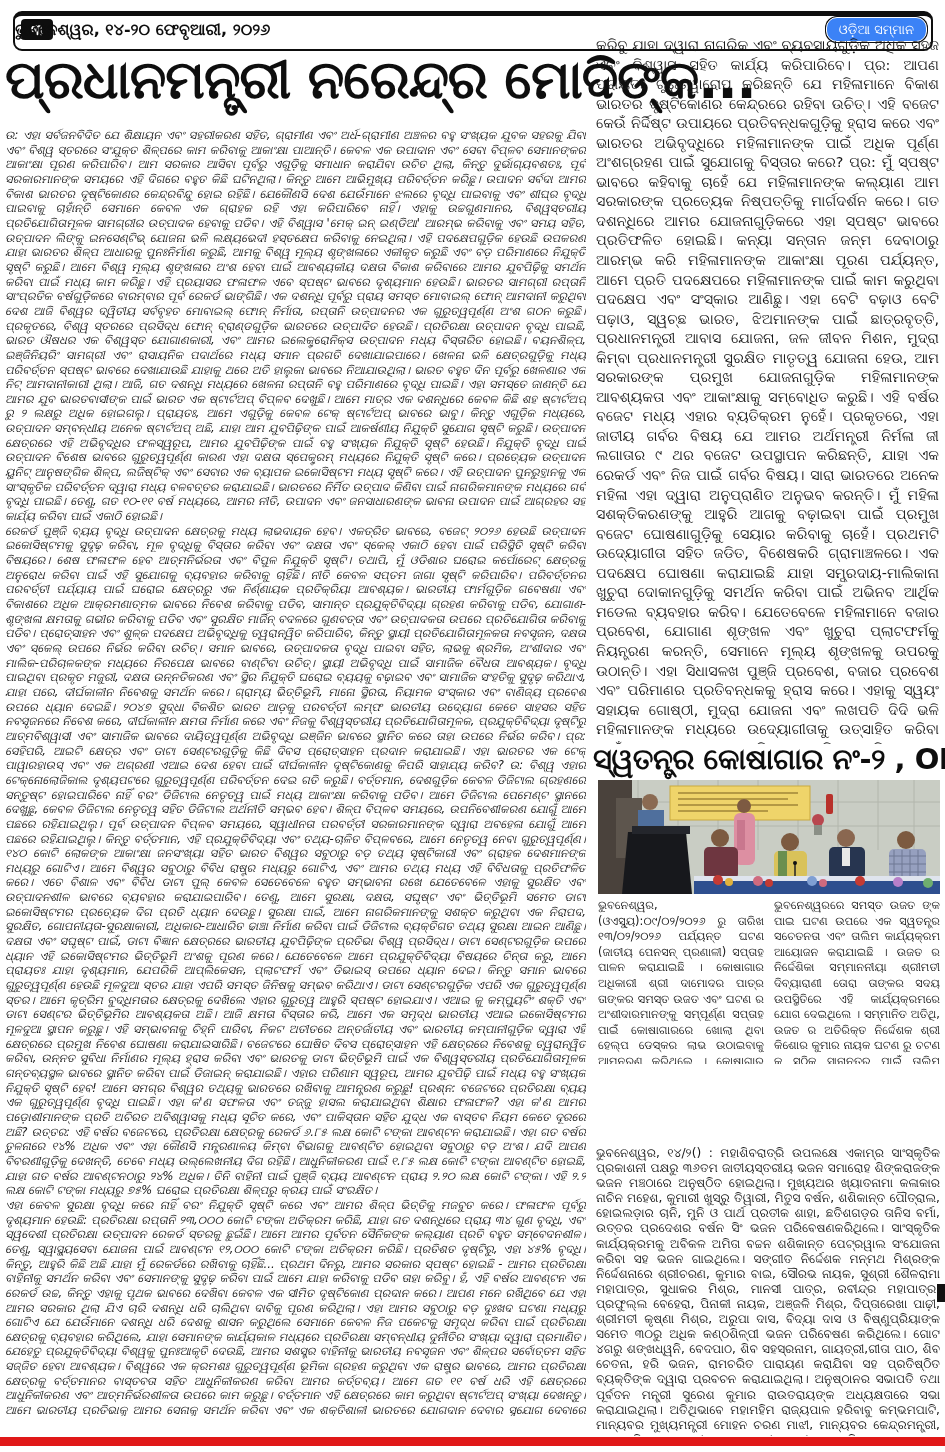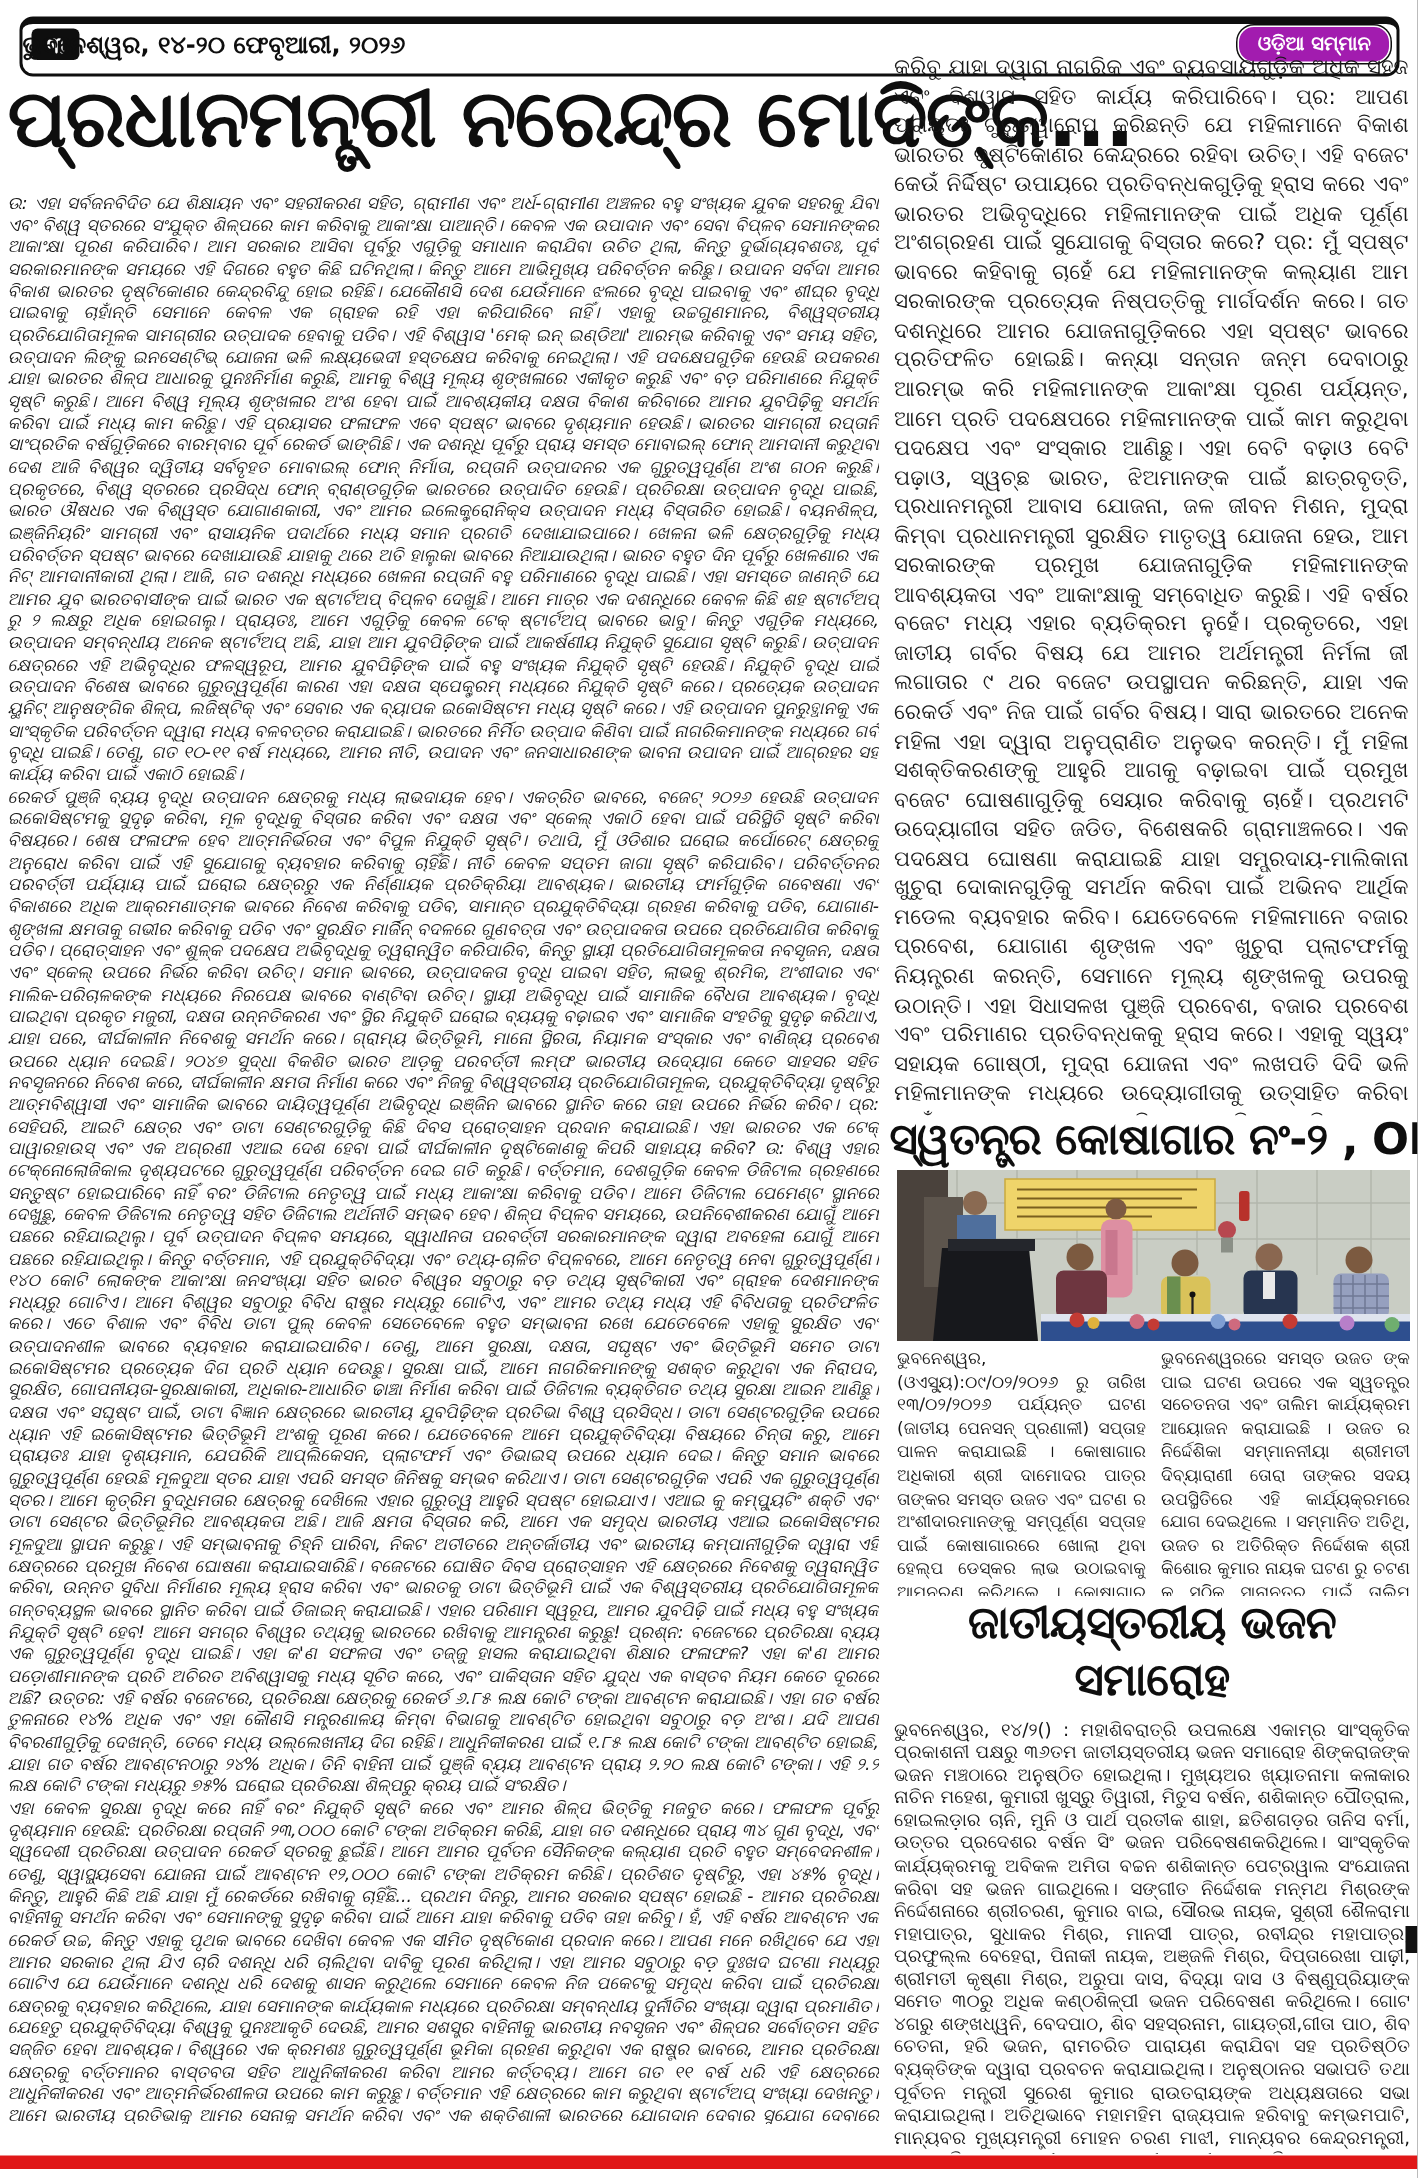--- a/index.html
+++ b/index.html
@@ -19,22 +19,22 @@
     border:2px solid #0e0e0e;border-top-width:5px;border-radius:9px;background:#fff;
   }
   .pagenum-box{
     position:absolute;left:6px;top:3px;width:32px;height:21px;background:#0e0e0e;color:#fff;
     border-radius:4px;font-weight:bold;font-size:15px;display:flex;align-items:center;justify-content:center;
   }
   .dateline{
     position:absolute;left:0;right:0;top:4px;text-align:left;font-weight:bold;font-size:16px;color:#0e0e0e;
   }
   .masthead-box{
-    position:absolute;right:4px;top:1px;height:23px;padding:0 12px;background:#a21caf;color:#fff;
-    border-radius:11px;font-weight:bold;font-size:13px;display:flex;align-items:center;border:1px solid #fff;box-shadow:0 0 0 1px #0e0e0e;
+    position:absolute;right:4px;top:1px;height:23px;padding:0 12px;background:#3b82f6;color:#fff;
+    border-radius:11px;font-weight:normal;font-size:13px;display:flex;align-items:center;border:1px solid #fff;box-shadow:0 0 0 1px #0e0e0e;
   }
   
   .headline-main{
     position:absolute;left:5px;top:50px;width:582px;font-size:53px;font-weight:bold;color:#0e0e0e;
     line-height:1.15;white-space:nowrap;letter-spacing:-1px;
   }
   .left-col{
     position:absolute;left:5px;top:128px;width:581px;height:1288px;overflow:hidden;
     font-size:11.5px;line-height:14.65px;text-align:justify;color:#161616;
   }
@@ -178,21 +178,20 @@
 
       <circle cx="220" cy="40" r="6" fill="#b8474f"></circle>
         <rect x="216" y="45" width="8" height="10" fill="#8a8f86"></rect>
     </svg>
   </div>
 
   <div class="caption-col c1">ଭୁବନେଶ୍ୱର, (ଓଏସ୍ୟୁ):୦୯/୦୨/୨୦୨୬ ରୁ ତାରିଖ ୧୩/୦୨/୨୦୨୬ ପର୍ଯ୍ୟନ୍ତ ଘଟଣ (ଜାତୀୟ ପେନସନ୍ ପ୍ରଣାଳୀ) ସପ୍ତାହ ପାଳନ କରାଯାଇଛି । କୋଷାଗାର ଅଧିକାରୀ ଶ୍ରୀ ଦାମୋଦର ପାତ୍ର ତାଙ୍କର ସମସ୍ତ ଉଜତ ଏବଂ ଘଟଣ ର ଅଂଶୀଦାରମାନଙ୍କୁ ସମ୍ପୂର୍ଣ୍ଣ ସପ୍ତାହ ପାଇଁ କୋଷାଗାରରେ ଖୋଲା ଥିବା ହେଲ୍ପ ଡେସ୍କର ଲାଭ ଉଠାଇବାକୁ ଆମନ୍ତ୍ରଣ କରିଥିଲେ । କୋଷାଗାର ଅଧିକାରୀ ଏବଂ ତାଙ୍କ କର୍ମଚାରୀମାନଙ୍କ ଦ୍ୱାରା ତାରିଖ ୧୨/୦୨/ ୨୦୨୬ ରେ ଉଜତ ସମ୍ମିଳନୀ ହଲ୍,</div>
   <div class="caption-col c2">ଭୁବନେଶ୍ୱରରେ ସମସ୍ତ ଉଜତ ଙ୍କ ପାଇ ଘଟଣ ଉପରେ ଏକ ସ୍ୱତନ୍ତ୍ର ସଚେତନତା ଏବଂ ତାଲିମ କାର୍ଯ୍ୟକ୍ରମ ଆୟୋଜନ କରାଯାଇଛି । ଉଜତ ର ନିର୍ଦ୍ଦେଶିକା ସମ୍ମାନନୀୟା ଶ୍ରୀମତୀ ଦିବ୍ୟାରାଣୀ ତୋରା ତାଙ୍କର ସଦୟ ଉପସ୍ଥିତିରେ ଏହି କାର୍ଯ୍ୟକ୍ରମରେ ଯୋଗ ଦେଇଥିଲେ । ସମ୍ମାନିତ ଅତିଥି, ଉଜତ ର ଅତିରିକ୍ତ ନିର୍ଦ୍ଦେଶକ ଶ୍ରୀ କିଶୋର କୁମାର ନାୟକ ଘଟଣ ରୁ ଚଟଣ କୁ ସଠିକ୍ ସ୍ଥାନାନ୍ତର ପାଇଁ ତାଲିମ ଅଧିବେଶନ ସମୟରେ ଅଂଶଗ୍ରହଣକାରୀମାନଙ୍କୁ ସେମାନଙ୍କର ସନ୍ଦେହ ସମ୍ପର୍କରେ ସ୍ପଷ୍ଟୀକରଣ ପାଇବାକୁ ଉତ୍ସାହିତ କରିଥିଲେ।</div>
 
   <div class="bhajan-headline">
-    <div>ଜାତୀୟସ୍ତରୀୟ ଭଜନ ସମାରୋହ</div>
   </div>
 
   <div class="bhajan-body">
       <p>ଭୁବନେଶ୍ୱର, ୧୪/୨() : ମହାଶିବରାତ୍ରି ଉପଲକ୍ଷେ ଏକାମ୍ର ସାଂସ୍କୃତିକ ପ୍ରକାଶନୀ ପକ୍ଷରୁ ୩୬ତମ ଜାତୀୟସ୍ତରୀୟ ଭଜନ ସମାରୋହ ଶିଙ୍କରାଜଙ୍କ ଭଜନ ମଞ୍ଚଠାରେ ଅନୁଷ୍ଠିତ ହୋଇଥିଲା। ମୁଖ୍ୟଅର ଖ୍ୟାତନାମା କଳାକାର ନାଚିନ ମହେଶ, କୁମାରୀ ଖୁସ୍‌ରୁ ତିୱାରୀ, ମିତୁସ ବର୍ଷନ, ଶଶିକାନ୍ତ ପୌତ୍ରାଲ, ହୋଇଲଡ଼ାର ଚାନି, ମୁନି ଓ ପାର୍ଥ ପ୍ରତୀକ ଶାହା, ଛତିଶଗଡ଼ର ତାନିସ ବର୍ମା, ଉତ୍ତର ପ୍ରଦେଶର ବର୍ଷନ ସିଂ ଭଜନ ପରିବେଷଣକରିଥିଲେ। ସାଂସ୍କୃତିକ କାର୍ଯ୍ୟକ୍ରମକୁ ଅବିକଳ ଅମିତା ବଚ୍ଚନ ଶଶିକାନ୍ତ ପେଟ୍ରୱାଲ ସଂଯୋଜନା କରିବା ସହ ଭଜନ ଗାଇଥିଲେ। ସଙ୍ଗୀତ ନିର୍ଦ୍ଦେଶକ ମନ୍ମଥ ମିଶ୍ରଙ୍କ ନିର୍ଦ୍ଦେଶନାରେ ଶ୍ରୀଚରଣ, କୁମାର ବାଇ, ସୌରଭ ନାୟକ, ସୁଶ୍ରୀ ଶୈଳରାମା ମହାପାତ୍ର, ସୁଧାକର ମିଶ୍ର, ମାନସୀ ପାତ୍ର, ରବୀନ୍ଦ୍ର ମହାପାତ୍ର, ପ୍ରଫୁଲ୍ଲ ବେହେରା, ପିନାକୀ ନାୟକ, ଅଞ୍ଜଳି ମିଶ୍ର, ଦିପ୍ତାରେଖା ପାଢ଼ୀ, ଶ୍ରୀମତୀ କୃଷ୍ଣା ମିଶ୍ର, ଅରୁପା ଦାସ, ବିଦ୍ୟା ଦାସ ଓ ବିଷ୍ଣୁପ୍ରିୟାଙ୍କ ସମେତ ୩୦ରୁ ଅଧିକ କଣ୍ଠଶିଳ୍ପୀ ଭଜନ ପରିବେଷଣ କରିଥିଲେ। ଗୋଟ ୪ଗରୁ ଶଙ୍ଖଧ୍ୱନି, ବେଦପାଠ, ଶିବ ସହସ୍ରନାମ, ଗାୟତ୍ରୀ,ଗୀତା ପାଠ, ଶିବ ଚେତନା, ହରି ଭଜନ, ରାମଚରିତ ପାରାୟଣ କରାଯିବା ସହ ପ୍ରତିଷ୍ଠିତ ବ୍ୟକ୍ତିଙ୍କ ଦ୍ୱାରା ପ୍ରବଚନ କରାଯାଇଥିଲା। ଅନୁଷ୍ଠାନର ସଭାପତି ତଥା ପୂର୍ବତନ ମନ୍ତ୍ରୀ ସୁରେଶ କୁମାର ରାଉତରାୟଙ୍କ ଅଧ୍ୟକ୍ଷତାରେ ସଭା କରାଯାଇଥିଲା। ଅତିଥିଭାବେ ମହାମହିମ ରାଜ୍ୟପାଳ ହରିବାବୁ କମ୍ଭମପାଟି, ମାନ୍ୟବର ମୁଖ୍ୟମନ୍ତ୍ରୀ ମୋହନ ଚରଣ ମାଝୀ, ମାନ୍ୟବର କେନ୍ଦ୍ରମନ୍ତ୍ରୀ, ବାଚସ୍ପତି ସୁରମା ପାଢ଼ୀ, ଆଇନମନ୍ତ୍ରୀ ପୃଥ୍ୱୀବରାଜ ହରିଚନ୍ଦନ, ମାନ୍ୟବର ବିଧାୟକ, ସାଂସଦଙ୍କ-, ଅନୁଷ୍ଠାନର ଉପସଭାପତି ତଥା ବିଜେପିର ପୂର୍ବତନ ରାଜ୍ୟ ସଭାପତି ସମୀର ମହାନ୍ତି, ବିଧାୟକ ବାବୁ ସିଂ ପ୍ରମୁଖ ଅଭିଭାଷଣ ପ୍ରଦାନ କରିଥିଲେ। ସାଧାରଣ ସମ୍ପାଦକ ସନତ ମିଶ୍ର ବାର୍ଷିକ ବିବରଣୀ ପାଠ କରିଥିଲେ।</p>
     </div>
 
   <div class="red-rule"></div>
   <div class="edge-tick"></div>
 </div>
 

